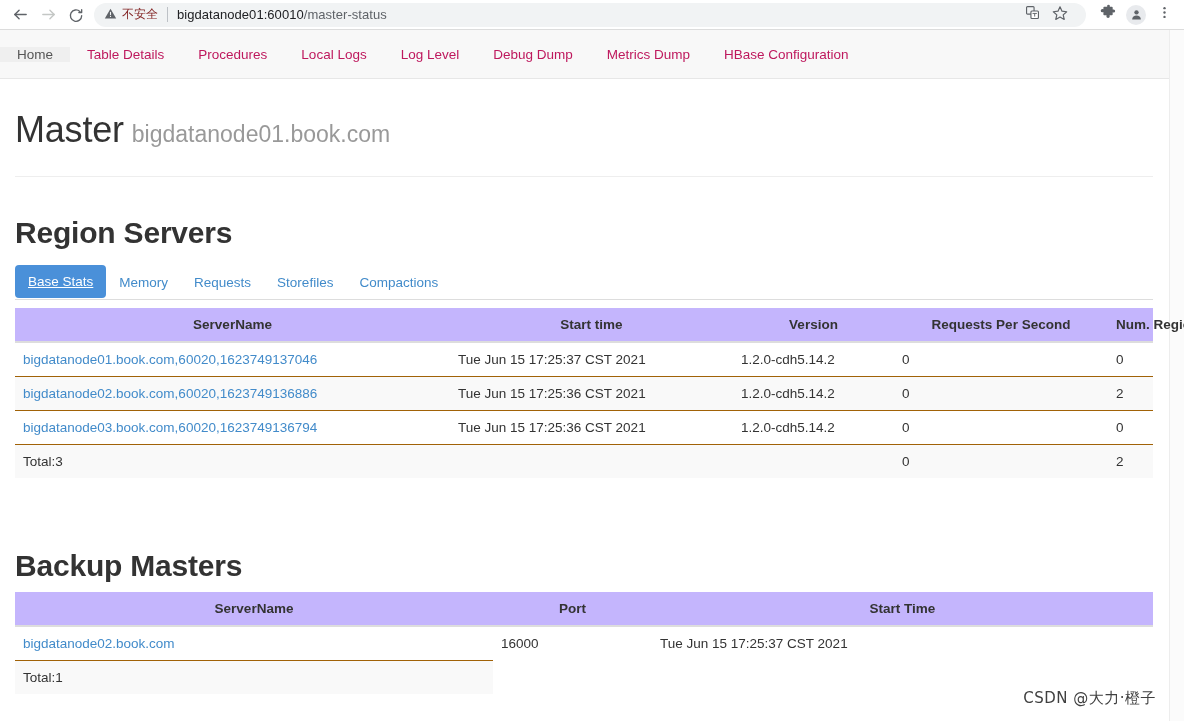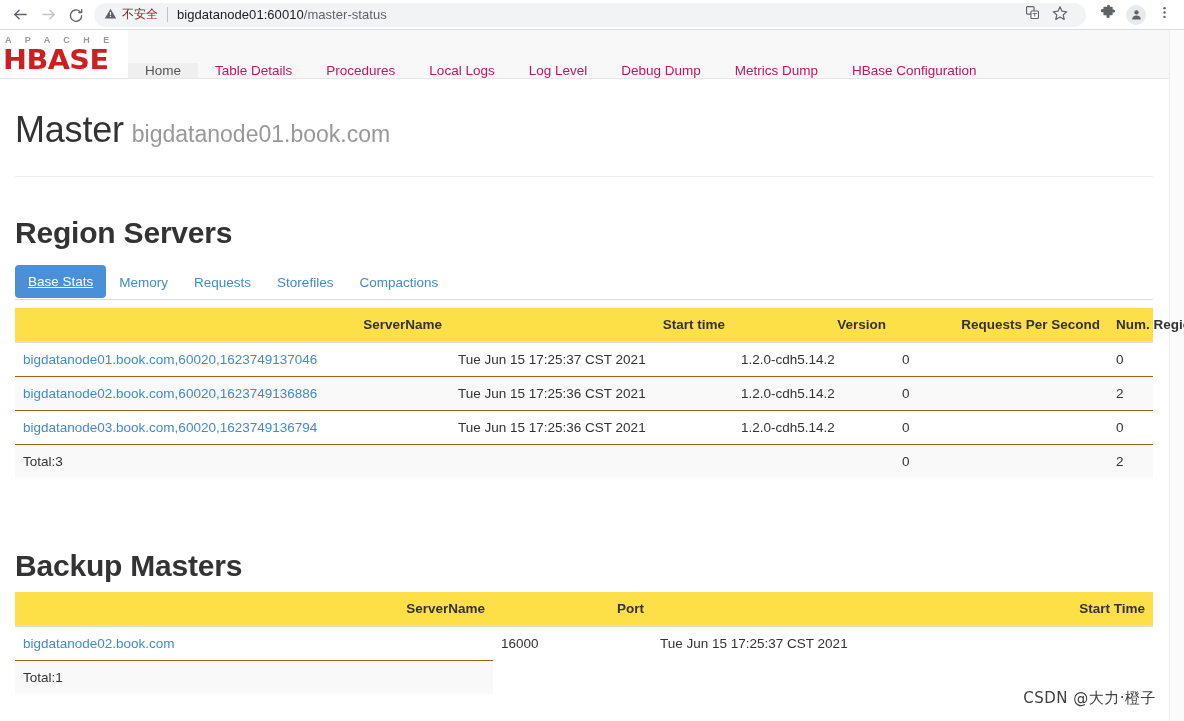--- a/index.html
+++ b/index.html
@@ -159,21 +159,21 @@
     line-height: 27px;
     font-weight: bold;
     color: #cc1f1f;
     letter-spacing: -0.5px;
     font-family: "DejaVu Sans", sans-serif;
     transform: scaleX(1.06);
     transform-origin: left center;
   }
   .hb-nav-items {
     display: flex;
-    align-items: flex-end;
+    align-items: center;
     background: #f8f8f8;
   }
   .hb-nav-item {
     display: flex;
     align-items: center;
     padding: 0 17px;
     font-size: 13.5px;
     color: #be185d;
     white-space: nowrap;
     cursor: pointer;
@@ -246,25 +246,25 @@
 
   
   table.data {
     width: 100%;
     border-collapse: collapse;
     font-size: 13.5px;
     color: #333333;
     table-layout: fixed;
   }
   table.data th {
-    text-align: right;
+    text-align: center;
     font-weight: bold;
     padding: 9px 8px;
     border-bottom: 2px solid #dddddd;
-    background: #fde047;
+    background: #c4b5fd;
     color: #333333;
     white-space: nowrap;
   }
   table.data td {
     padding: 9px 8px;
     border-top: 1px solid #a16207;
     vertical-align: top;
     white-space: nowrap;
     overflow: hidden;
     text-overflow: ellipsis;
@@ -400,24 +400,20 @@
     </div>
   </div>
 </div>
 
 <div class="page">
   <div class="scroll-gutter"></div>
 
   <div class="viewport">
 
     <div class="hb-navbar">
-      <div class="brand">
-        <div class="brand-apache">A P A C H E</div>
-        <div class="brand-hbase">HBASE</div>
-      </div>
       <div class="hb-nav-items">
         <div class="hb-nav-item active">Home</div>
         <div class="hb-nav-item">Table Details</div>
         <div class="hb-nav-item">Procedures</div>
         <div class="hb-nav-item">Local Logs</div>
         <div class="hb-nav-item">Log Level</div>
         <div class="hb-nav-item">Debug Dump</div>
         <div class="hb-nav-item">Metrics Dump</div>
         <div class="hb-nav-item">HBase Configuration</div>
       </div>

